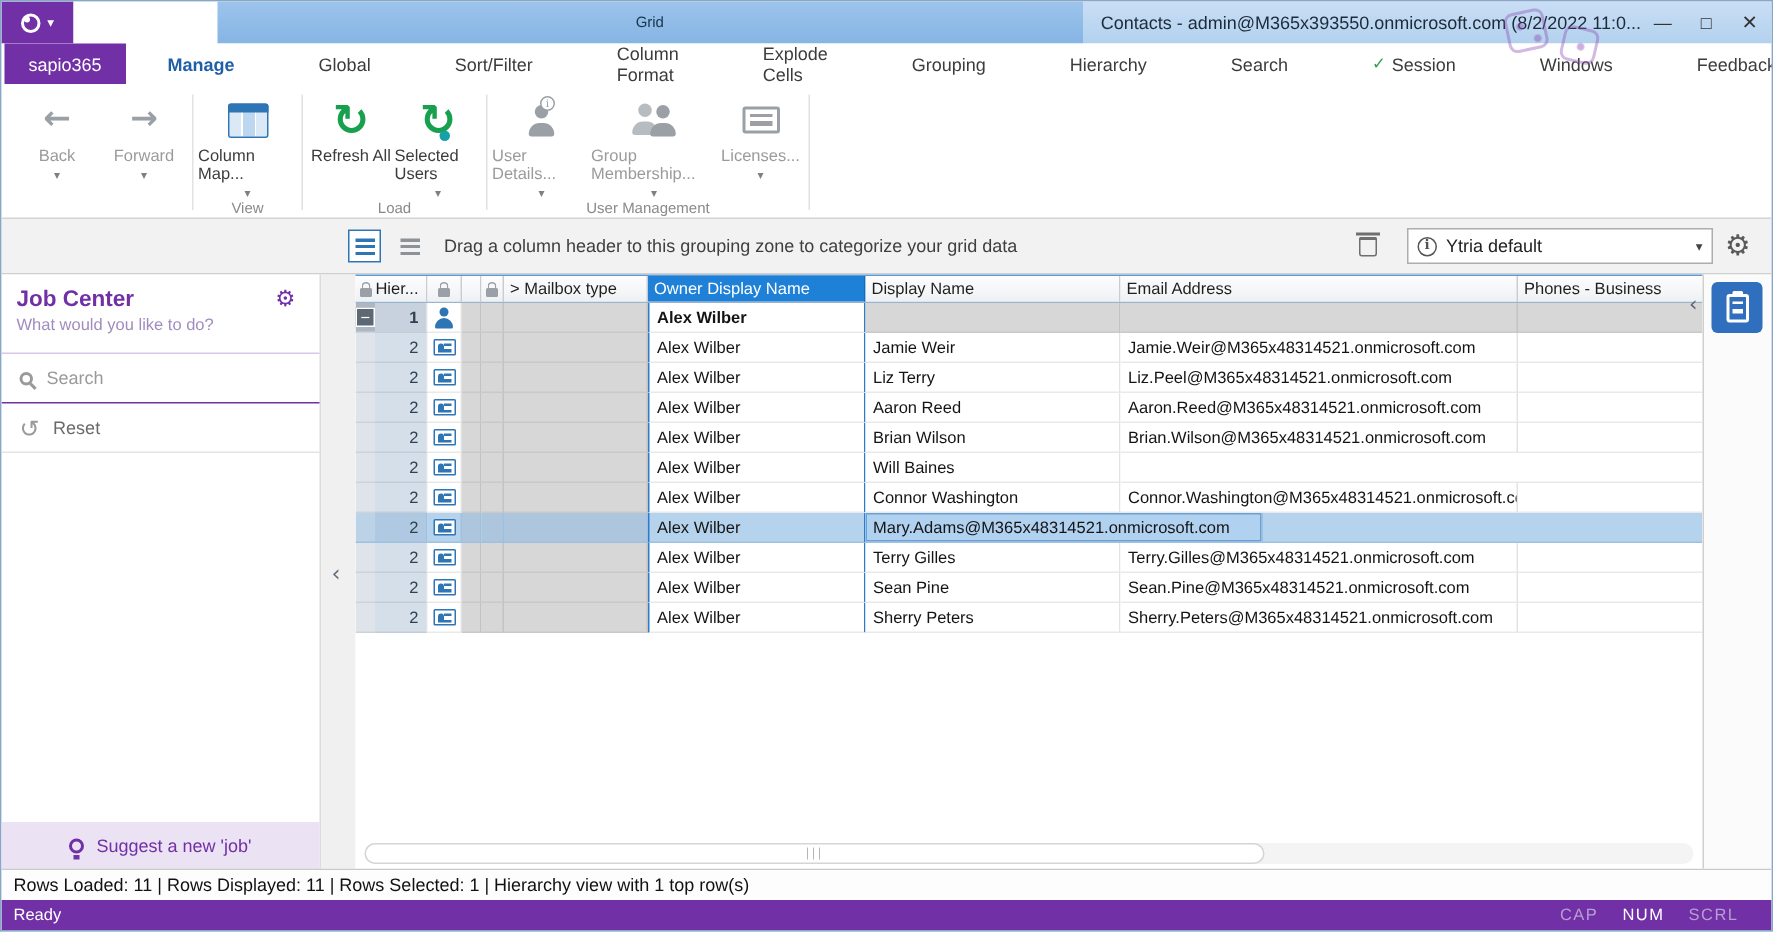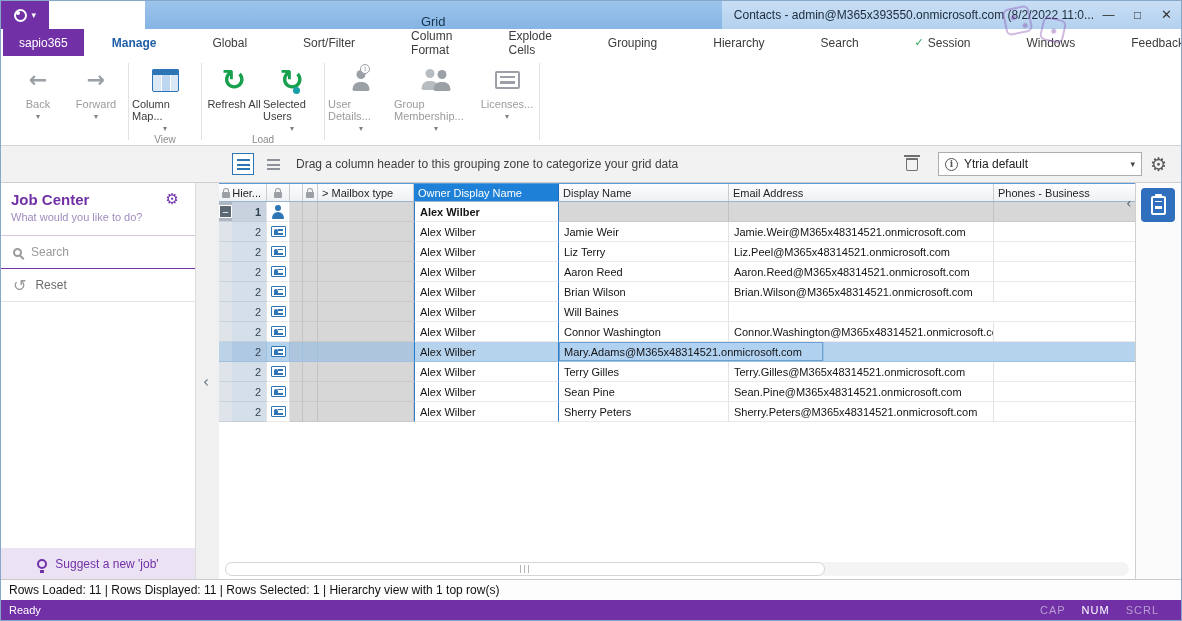--- a/index.html
+++ b/index.html
@@ -6,21 +6,21 @@
   body{font-family:"Liberation Sans","DejaVu Sans",sans-serif;background:#8a8a8a}
   .window{width:1182px;height:621px;position:relative;background:#fff;border:1px solid #86a7c8;overflow:hidden;display:flex;flex-direction:column}
 
   
   .titlebar{height:28px;display:flex;align-items:stretch;flex:none}
   .tb-app{width:48px;background:#7130a6;display:flex;align-items:center;justify-content:center;gap:5px}
   .app-logo{width:13px;height:13px;border:2px solid #fff;border-radius:50%;position:relative}
   .app-logo::after{content:"";position:absolute;width:4px;height:4px;background:#fff;border-radius:50%;left:0;top:0}
   .tb-caret{color:#fff;font-size:9px}
   .tb-gap{width:97px;background:#fff}
-  .tb-center{width:583px;background:linear-gradient(#9cc4ec,#86b4e4);display:flex;align-items:flex-end;justify-content:center;font-size:13px;color:#17354e}
+  .tb-center{width:583px;background:linear-gradient(#9cc4ec,#86b4e4);display:flex;align-items:center;justify-content:center;font-size:10px;color:#17354e}
   .tb-right{flex:1;background:linear-gradient(#c9def5,#b3d1ee);display:flex;align-items:center;padding-left:12px;font-size:12px;color:#1c2b3a}
   .tb-doc{flex:1;white-space:nowrap;overflow:hidden}
   .wbtn{width:29px;text-align:center;font-size:12px;color:#333;line-height:28px;cursor:default}
   .wbtn.close{font-size:13px}
 
   
   .dice{position:absolute;border:2px solid rgba(140,80,180,.40);border-radius:6px;pointer-events:none;z-index:6}
   .dice.d1{width:27px;height:27px;left:1003px;top:6px;transform:rotate(-12deg);
     background:radial-gradient(circle at 8px 8px,rgba(140,80,180,.45) 2px,transparent 3px),radial-gradient(circle at 18px 18px,rgba(140,80,180,.45) 2px,transparent 3px)}
   .dice.d2{width:24px;height:24px;left:1040px;top:17px;transform:rotate(13deg);
@@ -79,21 +79,21 @@
   .info-i{width:13px;height:13px;border-radius:50%;border:1px solid #555;color:#555;font-size:9px;font-weight:700;display:flex;align-items:center;justify-content:center;font-family:"DejaVu Serif",serif;flex:none}
   .preset-label{flex:1;font-size:12px;color:#222}
   .dd-caret{font-size:9px;color:#444}
   .gear{font-size:19px;color:#5a5a5a;line-height:1;font-family:"DejaVu Sans",sans-serif}
   .gear.purple{color:#7130a6;font-size:15px}
 
   
   .main{flex:1;display:flex;min-height:0}
 
   
-  .sidebar{width:195px;background:#fff;border-right:1px solid #dcdcdc;display:flex;flex-direction:column;flex:none}
+  .sidebar{width:213px;background:#fff;border-right:1px solid #dcdcdc;display:flex;flex-direction:column;flex:none}
   .jc-head{display:flex;align-items:center;justify-content:space-between;padding:8px 16px 0 10px}
   .jc-title{color:#7130a6;font-size:15px;font-weight:700}
   .jc-sub{color:#a08cbe;font-size:11px;padding:3px 10px 12px}
   .jc-search{display:flex;align-items:center;gap:9px;padding:9px 12px;border-top:1px solid #d8c8e8;border-bottom:1px solid #7130a6}
   .search-icon{width:9px;height:9px;border:2px solid #9a9a9a;border-radius:50%;position:relative;flex:none}
   .search-icon::after{content:"";position:absolute;width:2px;height:5px;background:#9a9a9a;transform:rotate(-45deg);left:6px;top:5px}
   .jc-search .ph{color:#9a9a9a;font-size:12px}
   .jc-reset{display:flex;align-items:center;gap:9px;padding:9px 12px;border-bottom:1px solid #e4e4e4}
   .reset-icon{font-size:16px;color:#9a9a9a;line-height:13px;font-family:"DejaVu Sans",sans-serif}
   .jc-reset .lbl{color:#6a6a6a;font-size:12px}
@@ -293,20 +293,21 @@
           <span class="rcaret">▾</span>
         </div>
         <div class="rbtn disabled">
           <span class="ricon">
               <span class="license-icon"></span>
             </span>
           <span class="rlabel">Licenses...</span>
           <span class="rcaret">▾</span>
         </div>
       </div>
+      <div class="rgroup-label">User Management</div>
     </div>
     <div class="rsep"></div>
   </div>
 
   <div class="groupingbar">
     <div class="gb-toggle sel">
         <span class="stripes"></span>
       </div>
     <div class="gb-toggle">
         <span class="stripes gray"></span>

